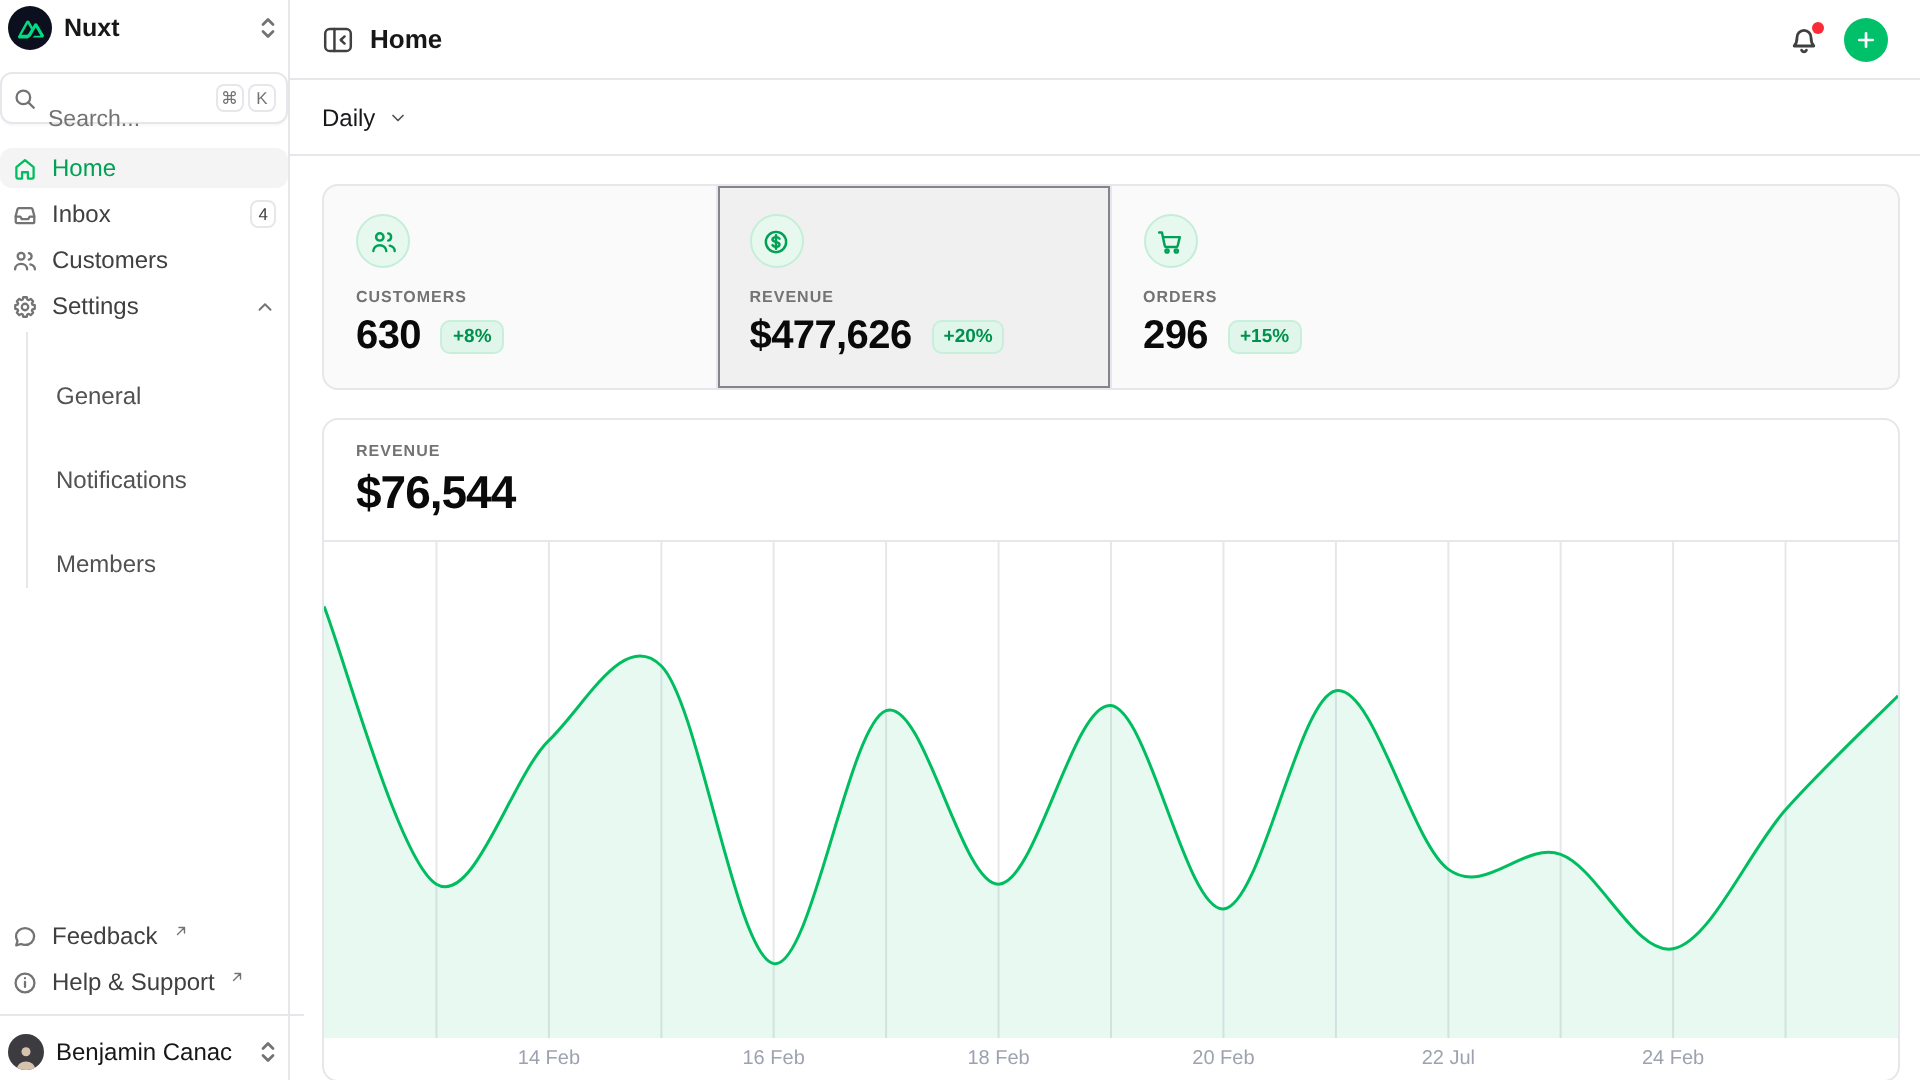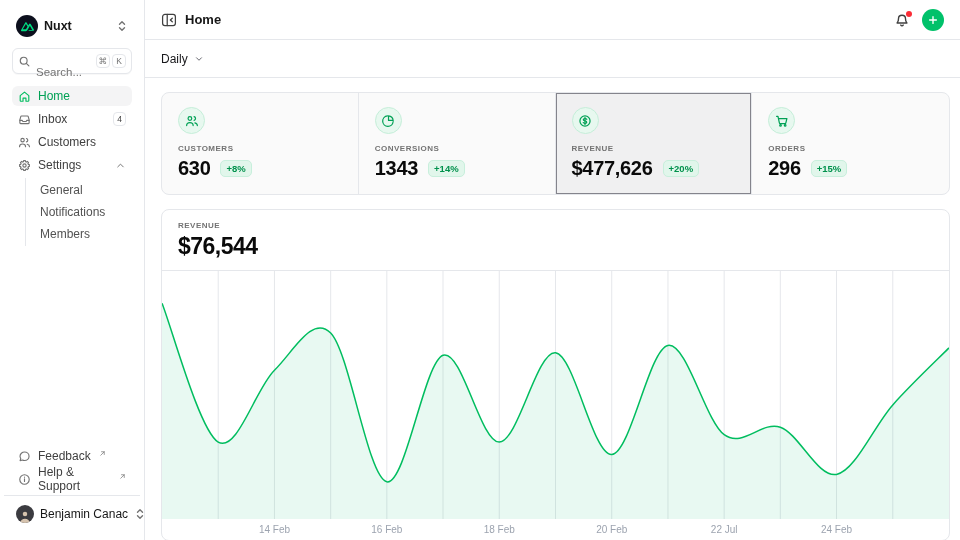--- a/index.html
+++ b/index.html
@@ -5,38 +5,38 @@
   * { box-sizing: border-box; margin: 0; padding: 0; }
   html,body { width:960px; height:540px; overflow:hidden; }
   body {
     font-family:"Liberation Sans","DejaVu Sans",sans-serif;
     color:#171717; background:#fff; display:flex; font-size:12px;
   }
   svg { display:block; }
   .ic { stroke:currentColor; fill:none; stroke-width:1.4; stroke-linecap:round; stroke-linejoin:round; }
 
   
-  .sidebar { width:145px; flex:none; border-right:1px solid #e5e7eb; display:flex; flex-direction:column; padding:12px; background:#fff; }
+  .sidebar { width:145px; flex:none; border-right:1px solid #e5e7eb; display:flex; flex-direction:column; padding:0; background:#fff; }
   .ws-row { display:flex; align-items:center; gap:6px; padding:2px 4px; height:28px; border-radius:6px; cursor:pointer; }
   .ws-logo { width:22px; height:22px; border-radius:50%; background:#0c0f1d; display:flex; align-items:center; justify-content:center; flex:none; }
   .ws-name { font-weight:700; font-size:12.5px; }
   .ws-row .updown, .user-row .updown { margin-left:auto; color:#737373; }
   .search-box { height:26px; border:1px solid #e5e7eb; border-radius:6px; background:#fff; display:flex; align-items:center; gap:5px; padding:0 5px; color:#737373; margin:8px 0 12px; box-shadow:0 1px 1px rgba(0,0,0,.03); cursor:text; }
   .search-box .ph { font-size:11.5px;margin-top:21px; }
   .kbd-group { margin-left:auto; display:flex; gap:2px; }
   .kbd { font-size:8.5px; color:#737373; border:1px solid #e5e7eb; border-radius:4px; background:#fff; min-width:14px; height:14px; line-height:13px; text-align:center; padding:0 2px; }
   .nav { display:flex; flex-direction:column; gap:3px; }
   .nav-item { display:flex; align-items:center; gap:7px; height:20px; padding:0 6px; border-radius:6px; color:#404040; cursor:pointer; font-size:12px; }
   .nav-item .nico { color:#737373; flex:none; }
   .nav-item.active { background:#f4f4f5; color:#00a155; font-weight:500; }
   .nav-item.active .nico { color:#00bd5f; }
   .nav-badge { margin-left:auto; font-size:8.5px; color:#404040; border:1px solid #e5e7eb; border-radius:4px; padding:0 3px; height:14px; line-height:13px; background:#fff; }
   .nav-chevron { margin-left:auto; color:#737373; }
   .nav-children { margin-left:13px; border-left:1px solid #e5e7eb; display:flex; flex-direction:column; gap:2px; padding:2px 0; }
-  .nav-child { height:20px; display:flex; align-items:center; padding-left:14px; color:#525252; border-radius:6px; cursor:pointer; font-size:12px; }
+  .nav-child { height:20px; display:flex; align-items:center; padding-left:14px; color:#525252; border-radius:6px; cursor:pointer; font-size:12px;margin-top:20px; }
   .side-spacer { flex:1; }
   .side-foot { display:flex; flex-direction:column; gap:3px; padding-bottom:6px; }
   .ext-arrow { color:#737373; margin-left:1px; margin-bottom:6px; }
   .user-wrap { border-top:1px solid #e5e7eb; margin:0 -8px; padding:6px 8px 2px; }
   .user-row { display:flex; align-items:center; gap:6px; height:24px; padding:0 4px; border-radius:6px; cursor:pointer; }
   .avatar { width:18px; height:18px; border-radius:50%; background:#3b3b40; display:flex; align-items:flex-end; justify-content:center; overflow:hidden; flex:none; }
   .user-name { font-size:12px; font-weight:500; white-space:nowrap; }
 
   
   .main { flex:1; min-width:0; display:flex; flex-direction:column; }
@@ -255,33 +255,20 @@
               <circle cx="5.6" cy="5.1" r="2.1"></circle>
               <path d="M1.9 13.2c0-2 1.7-3.4 3.7-3.4s3.7 1.4 3.7 3.4"></path>
               <path d="M10.4 3.1a2.1 2.1 0 0 1 0 4.1"></path>
               <path d="M11.3 10.1c1.6.4 2.8 1.6 2.8 3.1"></path>
             </svg>
         </span>
         <div class="stat-label">CUSTOMERS</div>
         <div class="stat-value-row">
           <span class="stat-value">630</span>
           <span class="delta-badge">+8%</span>
-        </div>
-      </div>
-      <div class="stat-cell">
-        <span class="stat-icon-circle">
-          <svg class="ic" width="14" height="14" viewBox="0 0 16 16">
-              <path d="M13.9 8.6A6 6 0 1 1 7.4 2.1"></path>
-              <path d="M8.6 2.1a6 6 0 0 1 5.3 5.3H8.6z"></path>
-            </svg>
-        </span>
-        <div class="stat-label">CONVERSIONS</div>
-        <div class="stat-value-row">
-          <span class="stat-value">1343</span>
-          <span class="delta-badge">+14%</span>
         </div>
       </div>
       <div class="stat-cell selected">
         <span class="stat-icon-circle">
           <svg class="ic" width="14" height="14" viewBox="0 0 16 16">
               <circle cx="8" cy="8" r="5.8"></circle>
               <path d="M10 6.1c-.3-.6-1-.9-2-.9-1.2 0-2 .5-2 1.3 0 1.9 4 1 4 2.9 0 .8-.8 1.3-2 1.3-1 0-1.7-.3-2-.9"></path>
               <path d="M8 4.1v7.8"></path>
             </svg>
         </span>

